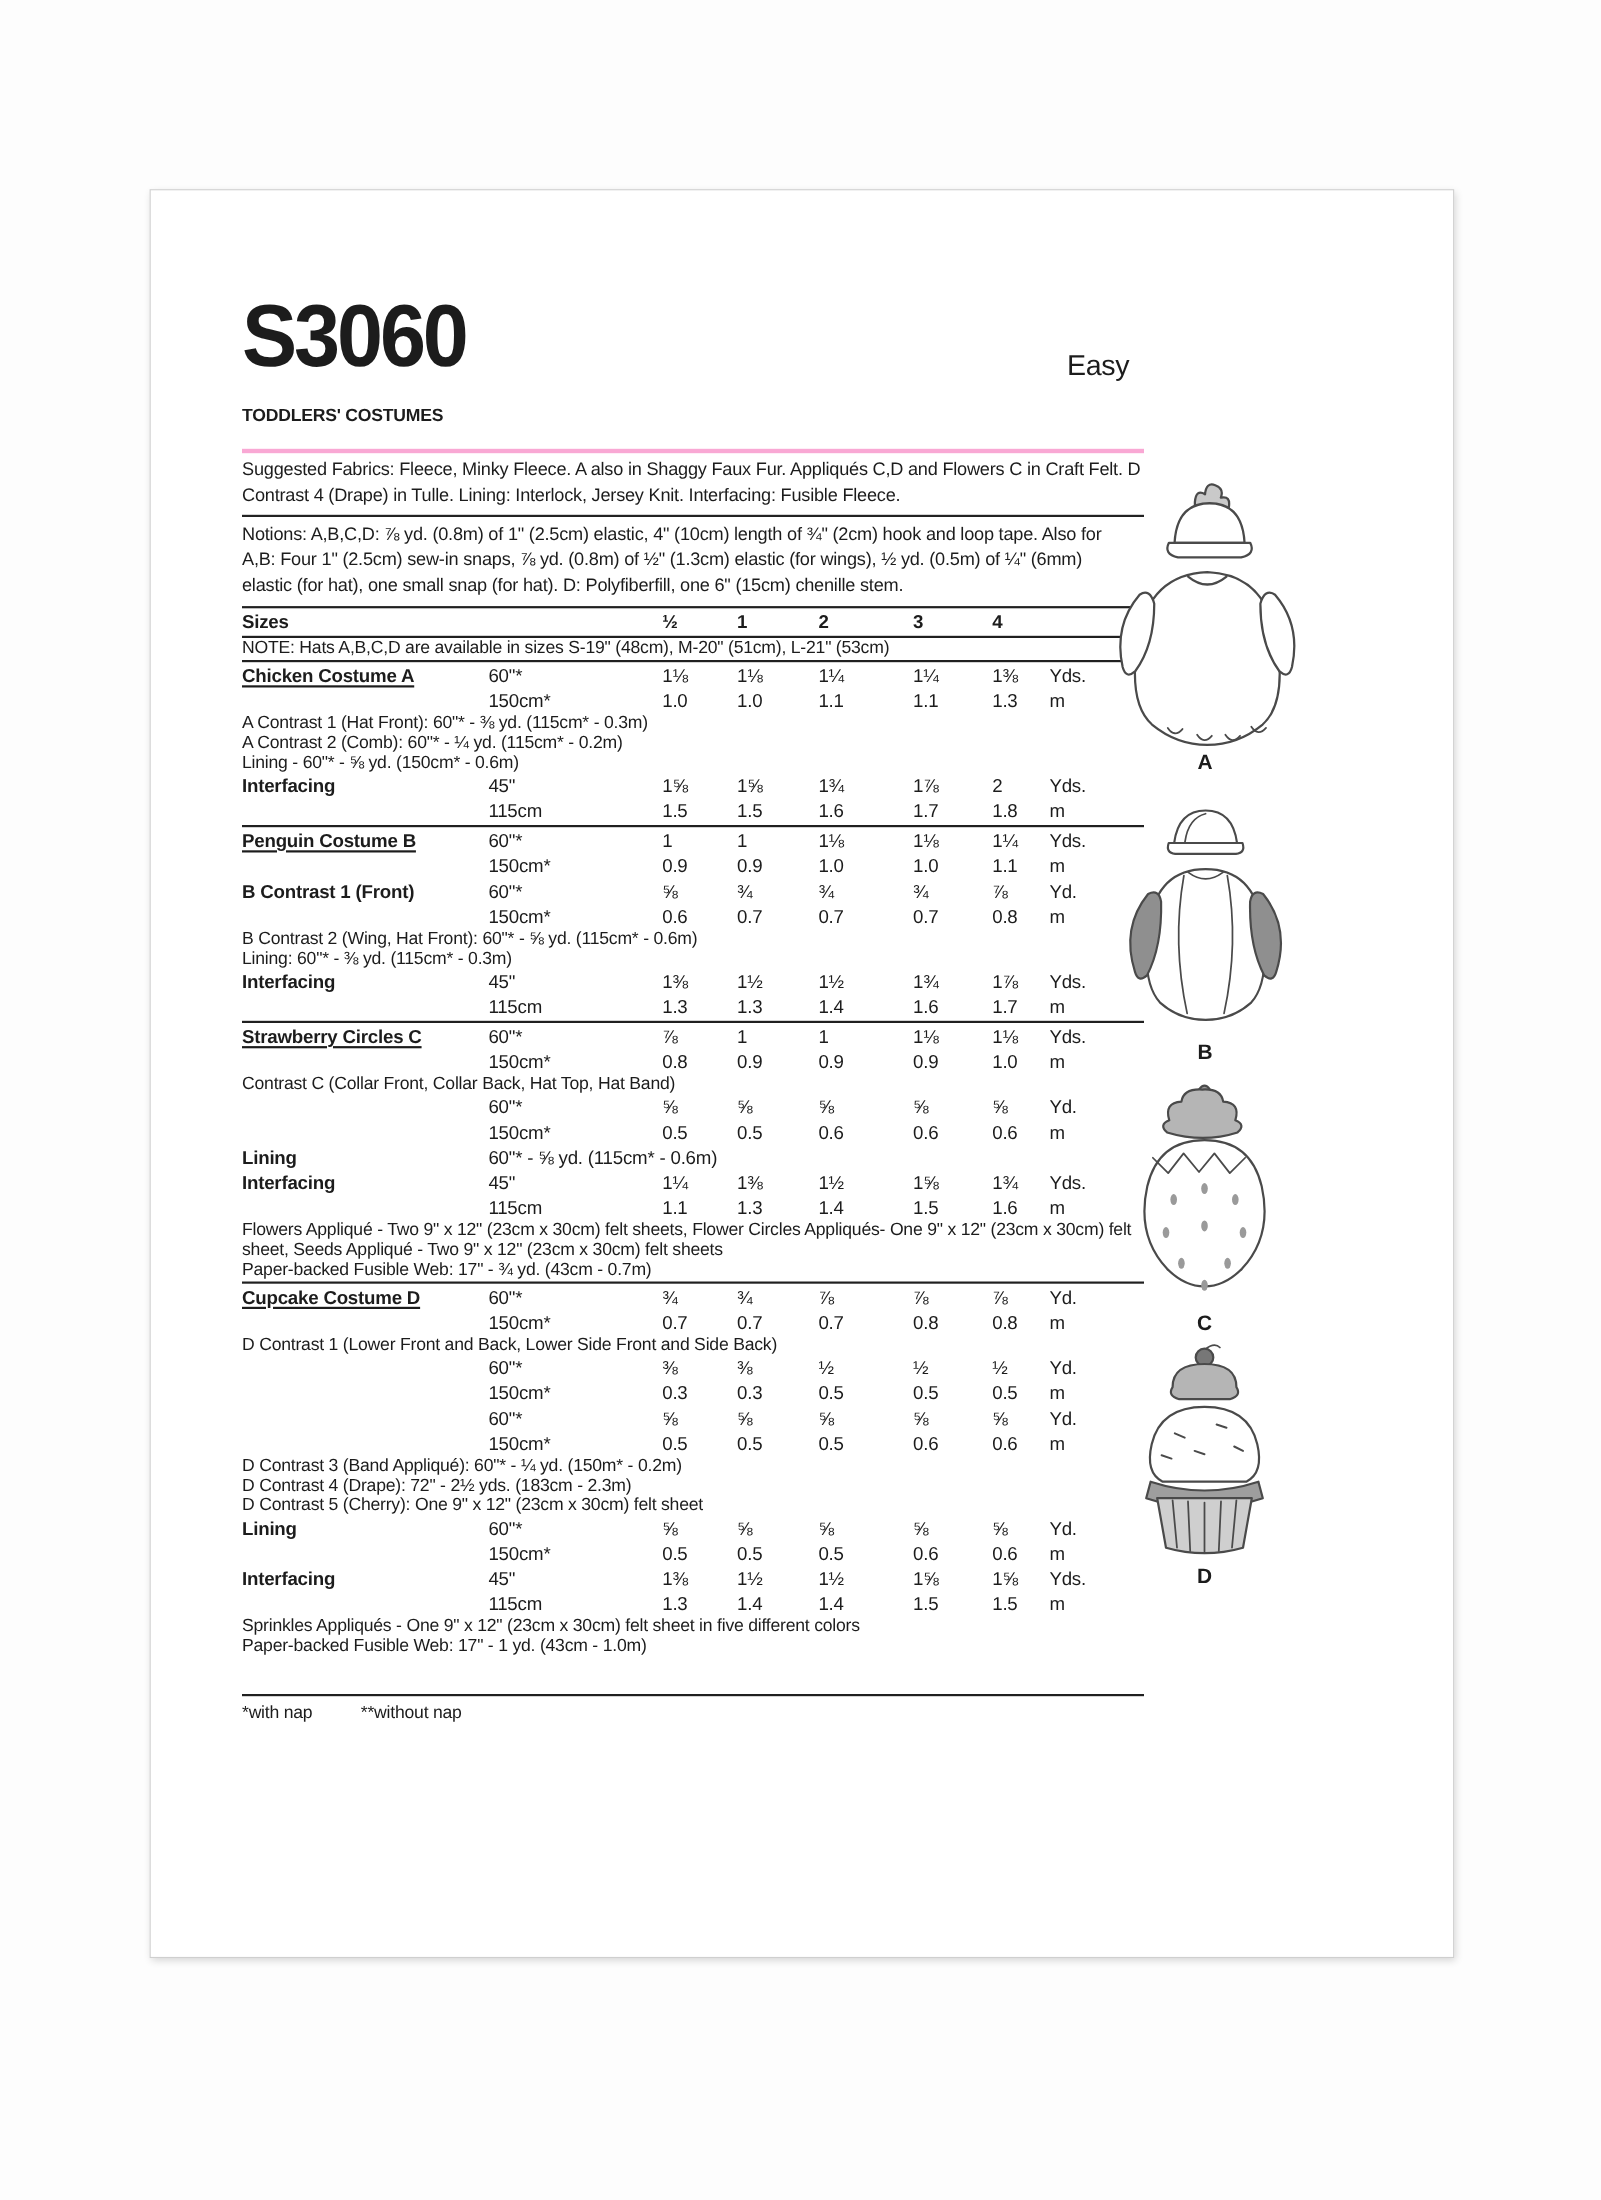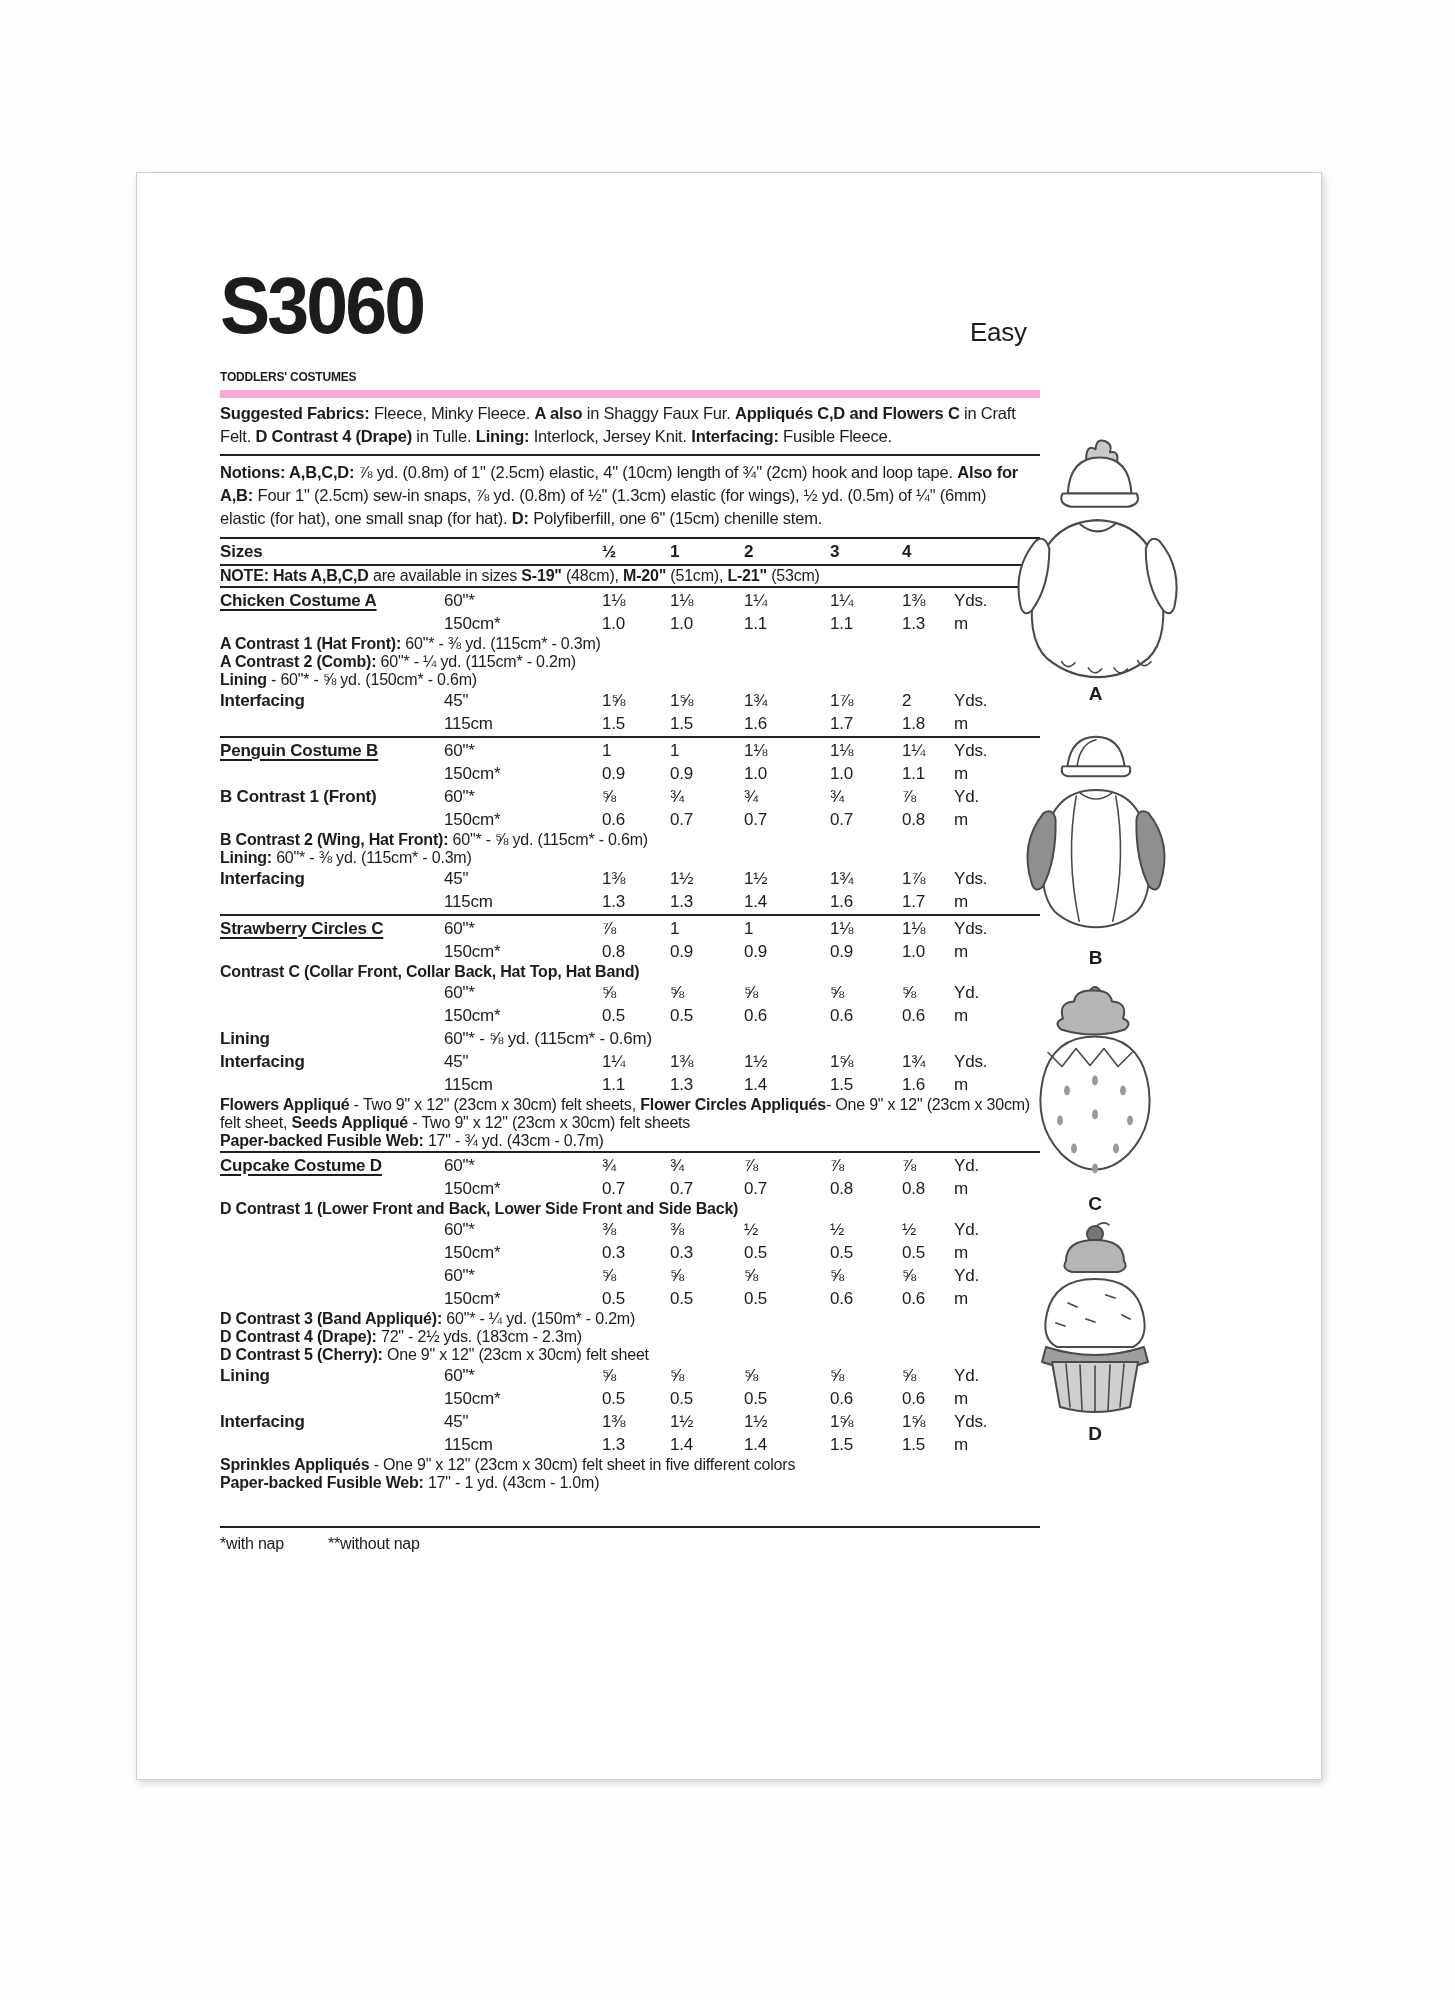--- a/index.html
+++ b/index.html
@@ -4,25 +4,25 @@
 <style>
   html,body{margin:0;padding:0;background:#ffffff;width:1455px;height:2000px;
     font-family:"Liberation Sans","DejaVu Sans",sans-serif;color:#1c1c1c;}
   .canvas{position:relative;width:1455px;height:2000px;background:#fdfdfd;overflow:hidden;}
   .page{position:absolute;left:136px;top:172px;width:1184px;height:1606px;background:#ffffff;
     border:1px solid #cfcfcf;box-shadow:2px 3px 7px rgba(0,0,0,.16);}
   .easy{position:absolute;left:833px;top:144px;font-size:26px;letter-spacing:-0.3px;}
   .content{position:absolute;left:83px;top:95px;width:820px;letter-spacing:-0.2px;}
   h1{font-size:80px;font-weight:800;letter-spacing:-3px;margin:0 0 26px 0;line-height:0.95;
      transform:scaleX(.94);transform-origin:left center;}
-  h2{font-size:12px;font-weight:700;margin:0;padding-bottom:6px;border-bottom:8px solid #f9a8d4;}
+  h2{font-size:16px;font-weight:700;margin:0;padding-bottom:20px;border-bottom:4px solid #f9a8d4;}
   .para{margin:4px 0 0 0;font-size:16.5px;line-height:23px;}
   .para.ruleb{padding-bottom:6px;border-bottom:2px solid #222;margin-bottom:0;}
   .para.notions{margin:5px 12px 7px 0;}
-  b{font-weight:700;}
+  b{font-weight:400;}
   
   .trule{border-top:2px solid #202020;margin:1px 0;height:0;}
   .trow{display:grid;grid-template-columns:224px 158px 68px 74px 86px 72px 52px 86px;
     min-height:23px;line-height:23px;font-size:17px;}
   .ttext,.tnote{display:block;}
   .bold{font-weight:700;}
   .uline{text-decoration:underline;text-underline-offset:3px;text-decoration-thickness:1.5px;}
   .c-rest{grid-column:2 / span 7;}
   .spacer{height:34px;}
   .footrule{border-top:2px solid #202020;}

